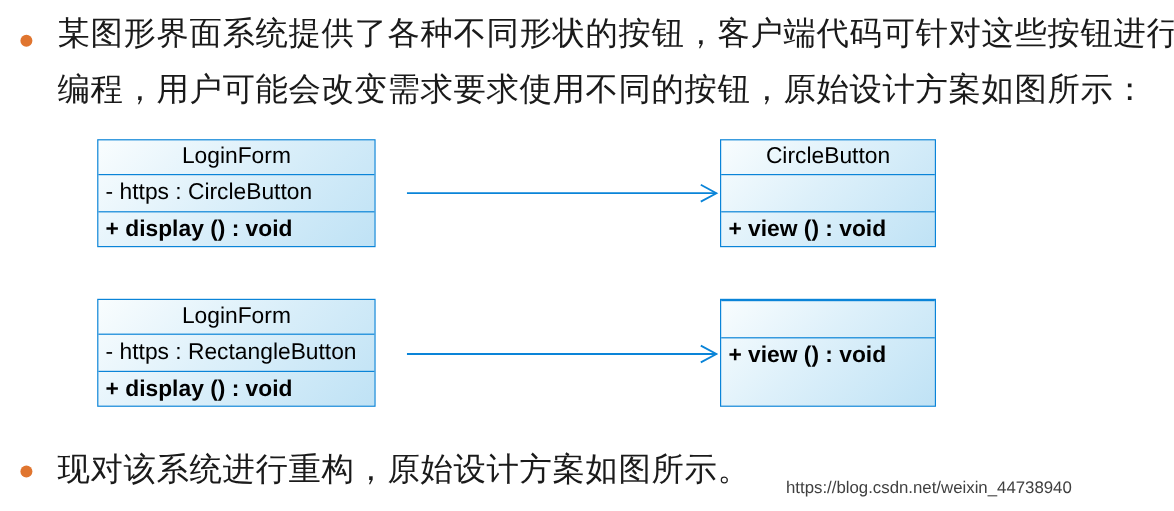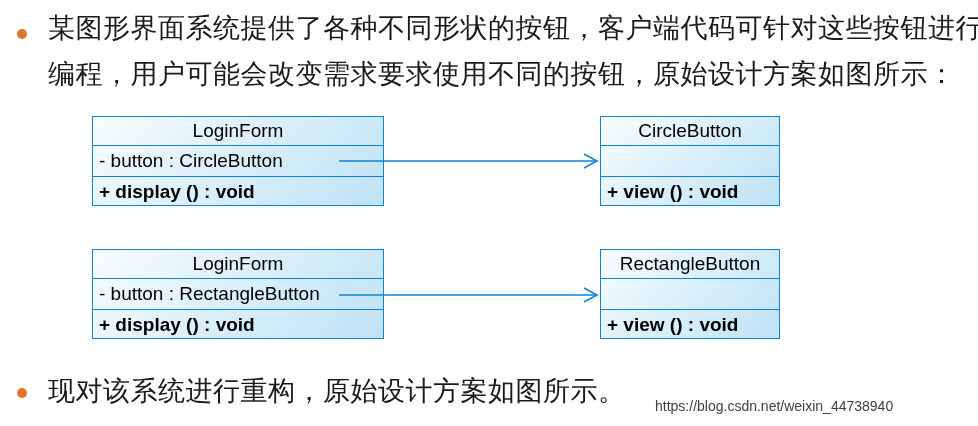--- a/index.html
+++ b/index.html
@@ -56,21 +56,21 @@
     padding-left: 6px;
     border-top: 1px solid #0a84d8;
   }
   .uml-op {
     height: 29px;
     line-height: 29px;
     padding-left: 6px;
     border-top: 1px solid #0a84d8;
     font-weight: bold;
   }
-  .box-client { left: 92px; width: 292px; height: 90px; }
+  .box-client { left: 81px; width: 232px; height: 90px; }
   .box-button { left: 600px; width: 180px; height: 90px; }
   .row1 { top: 116px; }
   .row2 { top: 249px; }
   
   .arrow {
     position: absolute;
     left: 339px;
     width: 262px;
     height: 24px;
   }
@@ -96,48 +96,47 @@
 <body>
 
 <span class="bullet-dot" id="bullet1"></span>
 <div class="para" id="para1">
   <div>某图形界面系统提供了各种不同形状的按钮，客户端代码可针对这些按钮进行</div>
   <div>编程，用户可能会改变需求要求使用不同的按钮，原始设计方案如图所示：</div>
 </div>
 
 <div class="uml-box box-client row1">
   <div class="uml-title">LoginForm</div>
-  <div class="uml-attr">- button : CircleButton</div>
+  <div class="uml-attr">- https : CircleButton</div>
   <div class="uml-op">+ display () : void</div>
 </div>
 
 <svg class="arrow" id="arrow1">
   <line x1="0" y1="12" x2="258" y2="12"></line>
   <polyline points="245,5 258,12 245,19"></polyline>
 </svg>
 
 <div class="uml-box box-button row1">
   <div class="uml-title">CircleButton</div>
   <div class="uml-attr"></div>
   <div class="uml-op">+ view () : void</div>
 </div>
 
 <div class="uml-box box-client row2">
   <div class="uml-title">LoginForm</div>
-  <div class="uml-attr">- button : RectangleButton</div>
+  <div class="uml-attr">- https : RectangleButton</div>
   <div class="uml-op">+ display () : void</div>
 </div>
 
 <svg class="arrow" id="arrow2">
   <line x1="0" y1="12" x2="258" y2="12"></line>
   <polyline points="245,5 258,12 245,19"></polyline>
 </svg>
 
 <div class="uml-box box-button row2">
-  <div class="uml-title">RectangleButton</div>
   <div class="uml-attr"></div>
   <div class="uml-op">+ view () : void</div>
 </div>
 
 <span class="bullet-dot" id="bullet2"></span>
 <div class="para" id="para2">
   <div>现对该系统进行重构，原始设计方案如图所示。</div>
 </div>
 
 <div class="watermark">https://blog.csdn.net/weixin_44738940</div>

